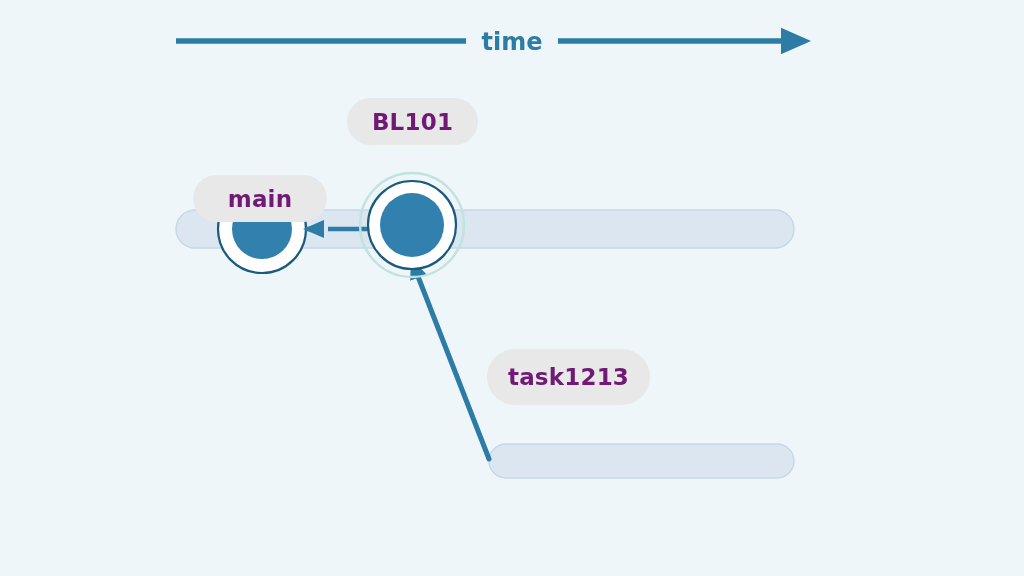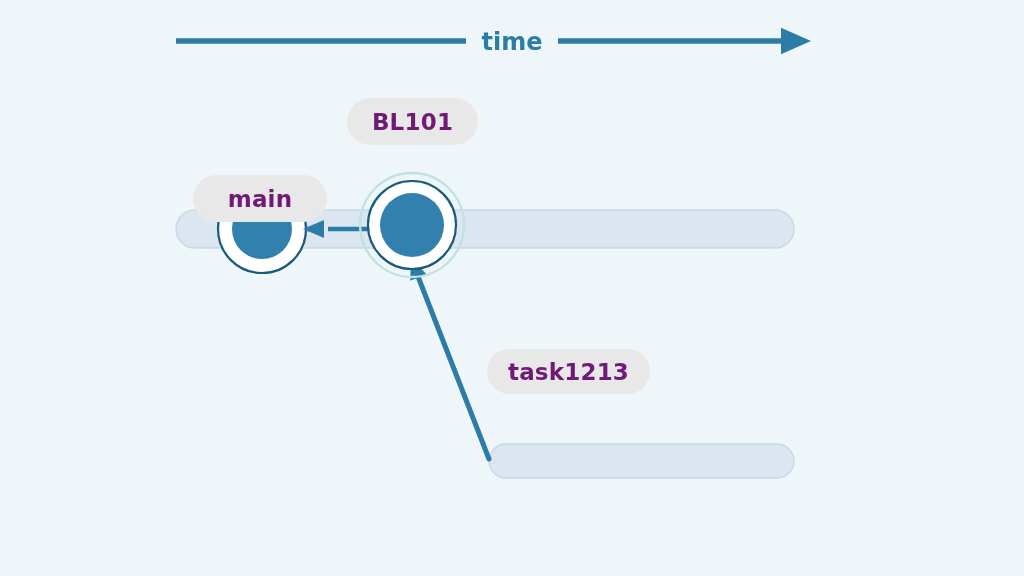--- a/index.html
+++ b/index.html
@@ -53,21 +53,21 @@
     left: 347px;
     top: 98px;
     width: 131px;
     height: 47px;
     font-size: 23px;
   }
   #badge-task1213 {
     left: 487px;
     top: 349px;
     width: 163px;
-    height: 45px;
+    height: 56px;
     font-size: 23px;
   }
   #time-label {
     position: absolute;
     left: 466px;
     top: 23px;
     width: 92px;
     height: 38px;
     display: flex;
     align-items: center;

